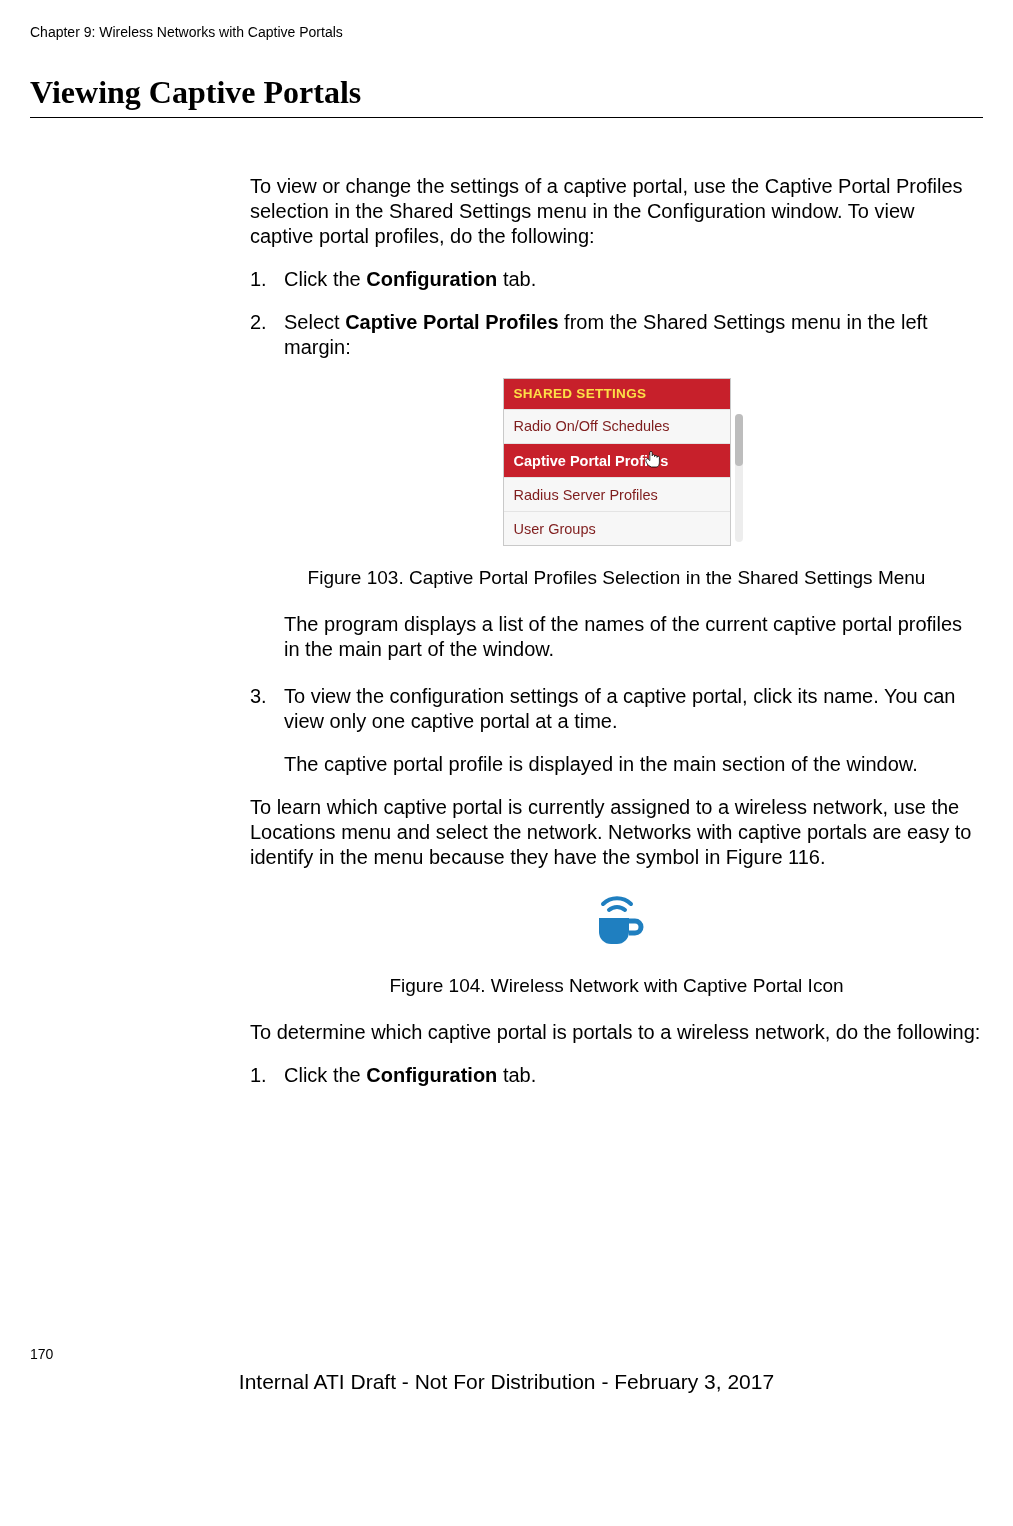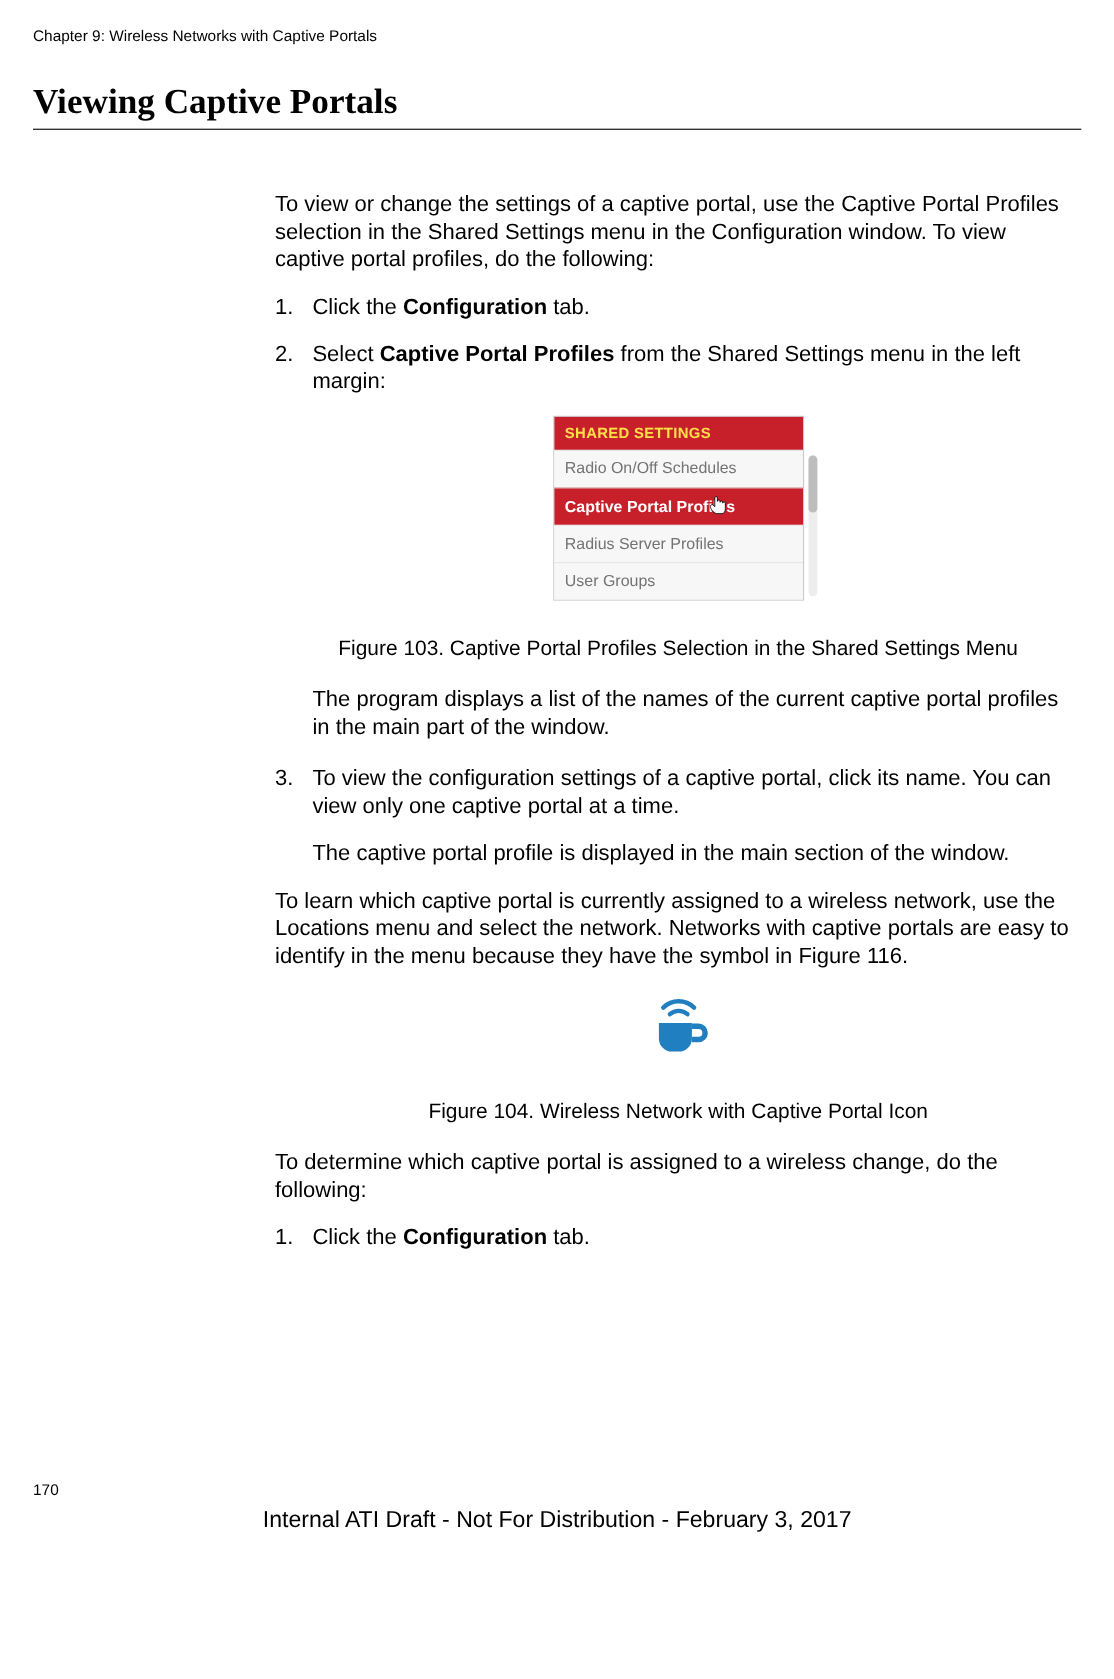--- a/index.html
+++ b/index.html
@@ -57,21 +57,21 @@
     margin: 0 0 18px 0;
   }
   .ol-body p:last-child {
     margin-bottom: 0;
   }
   .figure-block {
     text-align: center;
     margin: 6px 0 22px 0;
   }
   .fig-caption {
-    margin-top: 32px;
+    margin-top: 20px;
     font-size: 19px;
   }
   
   .menu-wrap {
     display: inline-block;
     text-align: left;
     position: relative;
   }
   .menu-box {
     width: 226px;
@@ -82,21 +82,21 @@
   .menu-header {
     background: #c7202b;
     color: #fde047;
     font-weight: bold;
     padding: 7px 10px 6px 10px;
     font-size: 13.5px;
     letter-spacing: 0.3px;
   }
   .menu-item {
     padding: 7.5px 10px;
-    color: #737373;
+    color: #7f1d1d;
     border-top: 1px solid #e4e4e4;
     background: #f7f7f7;
   }
   .menu-item.selected {
     background: #c7202b;
     color: #fff;
     font-weight: bold;
     position: relative;
   }
   .scrollbar {
@@ -222,21 +222,21 @@
           <path d="M14 16 A20 20 0 0 1 42 16" stroke="#1f7fc0" stroke-width="4" fill="none" stroke-linecap="round"></path>
           <path d="M20 22 A12 12 0 0 1 36 22" stroke="#1f7fc0" stroke-width="4" fill="none" stroke-linecap="round"></path>
 
           <path d="M10 30 H40 V44 A12 12 0 0 1 28 56 H22 A12 12 0 0 1 10 44 Z" fill="#1f7fc0"></path>
           <path d="M40 33 H46 A6 6 0 0 1 46 45 H40" fill="none" stroke="#1f7fc0" stroke-width="5"></path>
         </svg>
       </span>
       <div class="fig-caption">Figure 104. Wireless Network with Captive Portal Icon</div>
     </div>
 
-    <p>To determine which captive portal is assigned to a wireless change, do the following:</p>
+    <p>To determine which captive portal is portals to a wireless network, do the following:</p>
 
     <div class="ol-item">
       <div class="ol-num">1.</div>
       <div class="ol-body">
         <p>
           <span>Click the </span><b>Configuration</b><span> tab.</span>
         </p>
       </div>
     </div>
 

